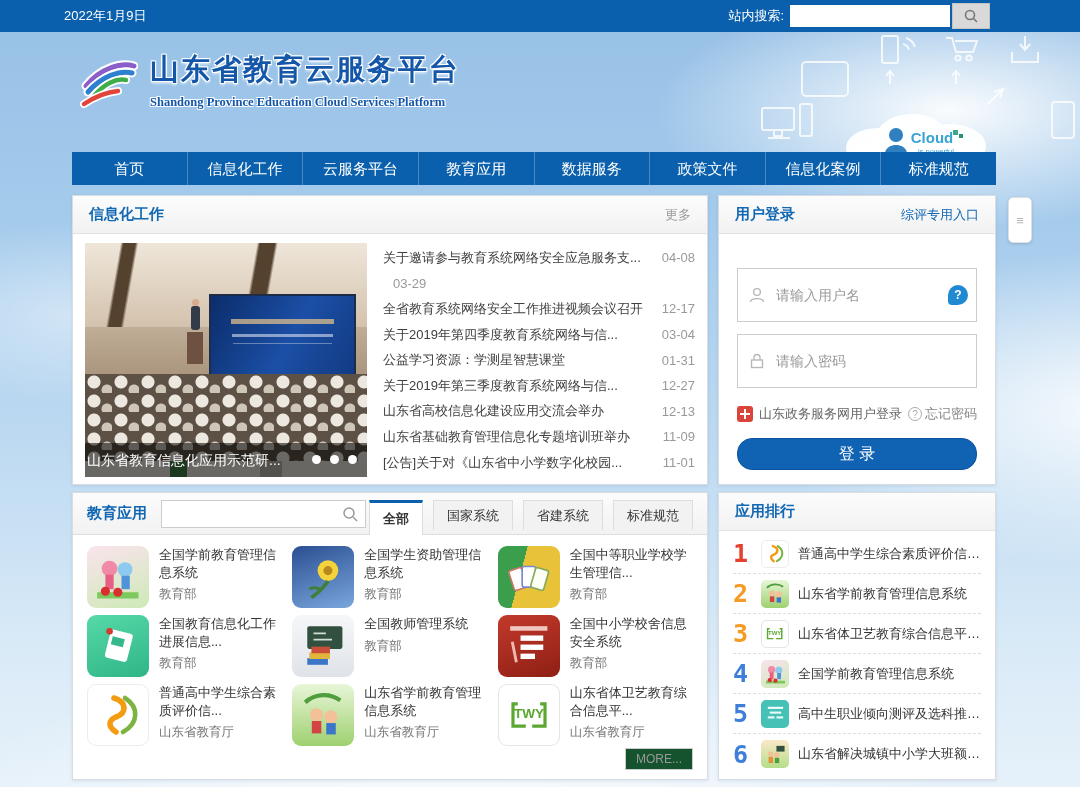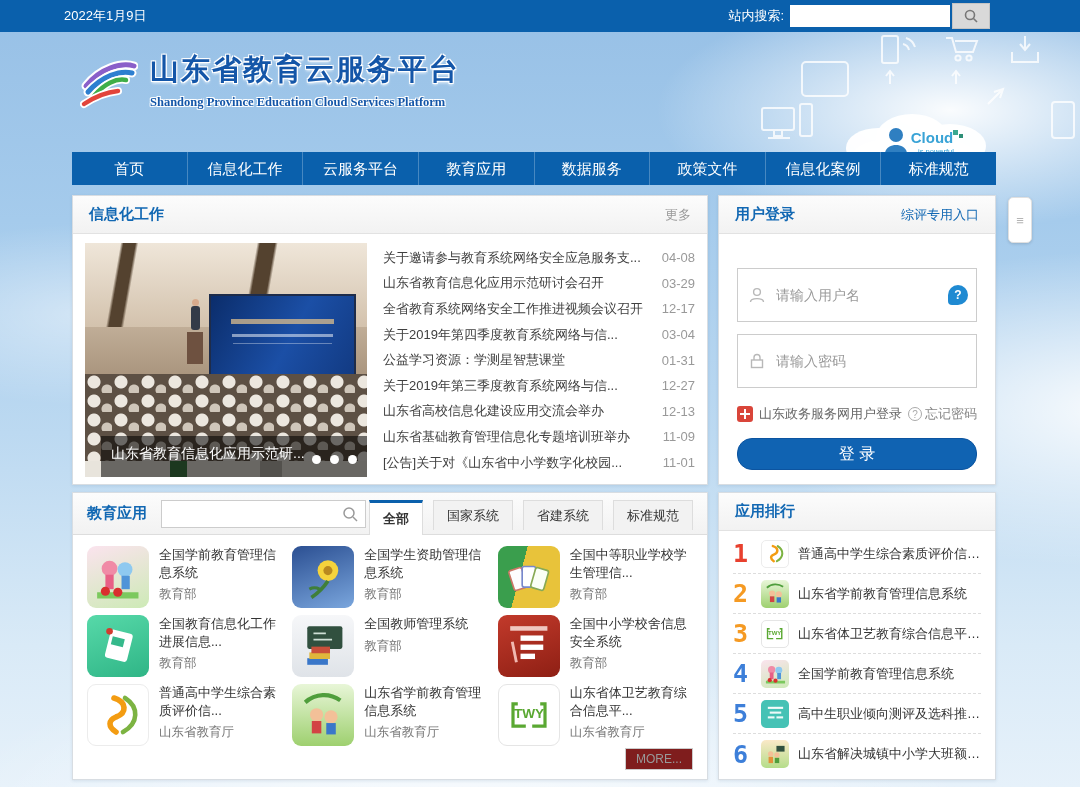--- a/index.html
+++ b/index.html
@@ -59,22 +59,22 @@
   .scene-speaker{ position:absolute; left:37.5%; top:27%; width:9px; height:24px; background:#343b48; border-radius:3px; }
   .scene-speaker::before{ content:""; position:absolute; top:-7px; left:1px; width:7px; height:7px; border-radius:50%; background:#d8ab8d; }
   .scene-audience{ position:absolute; left:0; right:0; top:56%; bottom:0;
     background-color:#5d5044;
     background-image:
       radial-gradient(circle at 9px 8px, #ece7df 6px, rgba(0,0,0,0) 7px),
       radial-gradient(circle at 22px 16px, #cfc6ba 5px, rgba(0,0,0,0) 6px);
     background-size:27px 19px; }
   .scene-tables{ position:absolute; left:0; right:0; bottom:0; height:16px;
     background:linear-gradient(90deg,#e8e4dc 0 30%, #3f7d46 30% 36%, #e8e4dc 36% 62%, #b8b4ac 62% 70%, #e8e4dc 70% 100%); }
-  .carousel-caption{ position:absolute; left:16px; right:0; bottom:0; height:41px; background:rgba(0,0,0,.55);
-    color:#fff; font-size:14px; line-height:34px; padding:0 78px 0 10px; white-space:nowrap; overflow:hidden; }
+  .carousel-caption{ position:absolute; left:0; right:0; bottom:0; height:34px; background:rgba(0,0,0,.55);
+    color:#fff; font-size:14px; line-height:34px; padding:0 78px 0 2px; white-space:nowrap; overflow:hidden; }
   .carousel-dots{ position:absolute; right:10px; bottom:13px; display:flex; gap:9px; }
   .dot{ width:9px; height:9px; border-radius:50%; background:#fff; cursor:pointer; }
   .news-list{ flex:1; margin-left:16px; margin-top:2px; }
   .news-item{ display:flex; align-items:center; height:25.6px; font-size:13px; cursor:pointer; }
   .news-title{ flex:1; color:#404040; white-space:nowrap; overflow:hidden; text-overflow:ellipsis; }
   .news-date{ color:#999; margin-left:10px; flex:none; }
   
   #login-panel{ top:195px; left:718px; width:278px; height:290px; }
   .login-body{ padding:0 18px; }
   .login-input{ position:relative; height:54px; border:1px solid #ccc; background:#fff; display:flex; align-items:center; padding:0 10px; }
@@ -103,21 +103,21 @@
   .tabs{ margin-left:auto; display:flex; gap:10px; align-self:flex-end; }
   .tab{ padding:0 13px; height:30px; line-height:29px; font-size:13px; color:#333; background:#f2f2f2;
     border:1px solid #ddd; border-bottom:none; cursor:pointer; }
   .tab.active{ background:#fff; border-top:3px solid #0a60ac; height:35px; line-height:31px; margin-bottom:-1px; font-weight:bold; }
   .apps-grid{ display:grid; grid-template-columns:repeat(3,1fr); padding:11px 14px 0 14px; row-gap:7px; column-gap:10px; }
   .app{ display:flex; gap:10px; cursor:pointer; }
   .app-icon{ width:62px; height:62px; border-radius:9px; flex:none; display:flex; align-items:center; justify-content:center; overflow:hidden; }
   .app-icon svg{ width:80%; height:80%; }
   .app-name{ font-size:13px; color:#333; line-height:1.35; max-height:36px; overflow:hidden; }
   .app-org{ font-size:12.5px; color:#777; margin-top:5px; }
-  .more-btn{ position:absolute; right:14px; bottom:9px; padding:3px 10px; background:#7f1d1d; border:1px solid #ccc;
+  .more-btn{ position:absolute; right:14px; bottom:9px; padding:3px 10px; background:#14532d; border:1px solid #ccc;
     color:#999; font-size:12px; cursor:pointer; }
   
   .ic-kids-pink{ background:linear-gradient(160deg,#fbe3ee,#cdeab6); }
   .ic-sunflower{ background:linear-gradient(160deg,#2b4f92,#7aa6dd); }
   .ic-cards{ background:linear-gradient(105deg,#3a9e4d 38%,#e8c33a 38%); }
   .ic-notebook{ background:linear-gradient(160deg,#57d9a9,#2fb586); }
   .ic-blackboard{ background:linear-gradient(#f6f7f9,#dfe3e8); }
   .ic-red-doc{ background:linear-gradient(160deg,#c23a2b,#8e1f14); }
   .ic-swirl{ background:#fff; border:1px solid #ececec; }
   .ic-kids-green{ background:linear-gradient(#e8f6d8,#9ed06f); }
@@ -241,21 +241,20 @@
             <span class="dot"></span>
             <span class="dot"></span>
           </div>
       </div>
       <ul class="news-list" id="news-list" style="list-style:none;">
           <li class="news-item">
             <span class="news-title">关于邀请参与教育系统网络安全应急服务支...</span>
             <span class="news-date">04-08</span>
           </li>
           <li class="news-item">
-            <span class="news-title">山东省教育信息化应用示范研讨会召开</span>
             <span class="news-date">03-29</span>
           </li>
           <li class="news-item">
             <span class="news-title">全省教育系统网络安全工作推进视频会议召开</span>
             <span class="news-date">12-17</span>
           </li>
           <li class="news-item">
             <span class="news-title">关于2019年第四季度教育系统网络与信...</span>
             <span class="news-date">03-04</span>
           </li>

